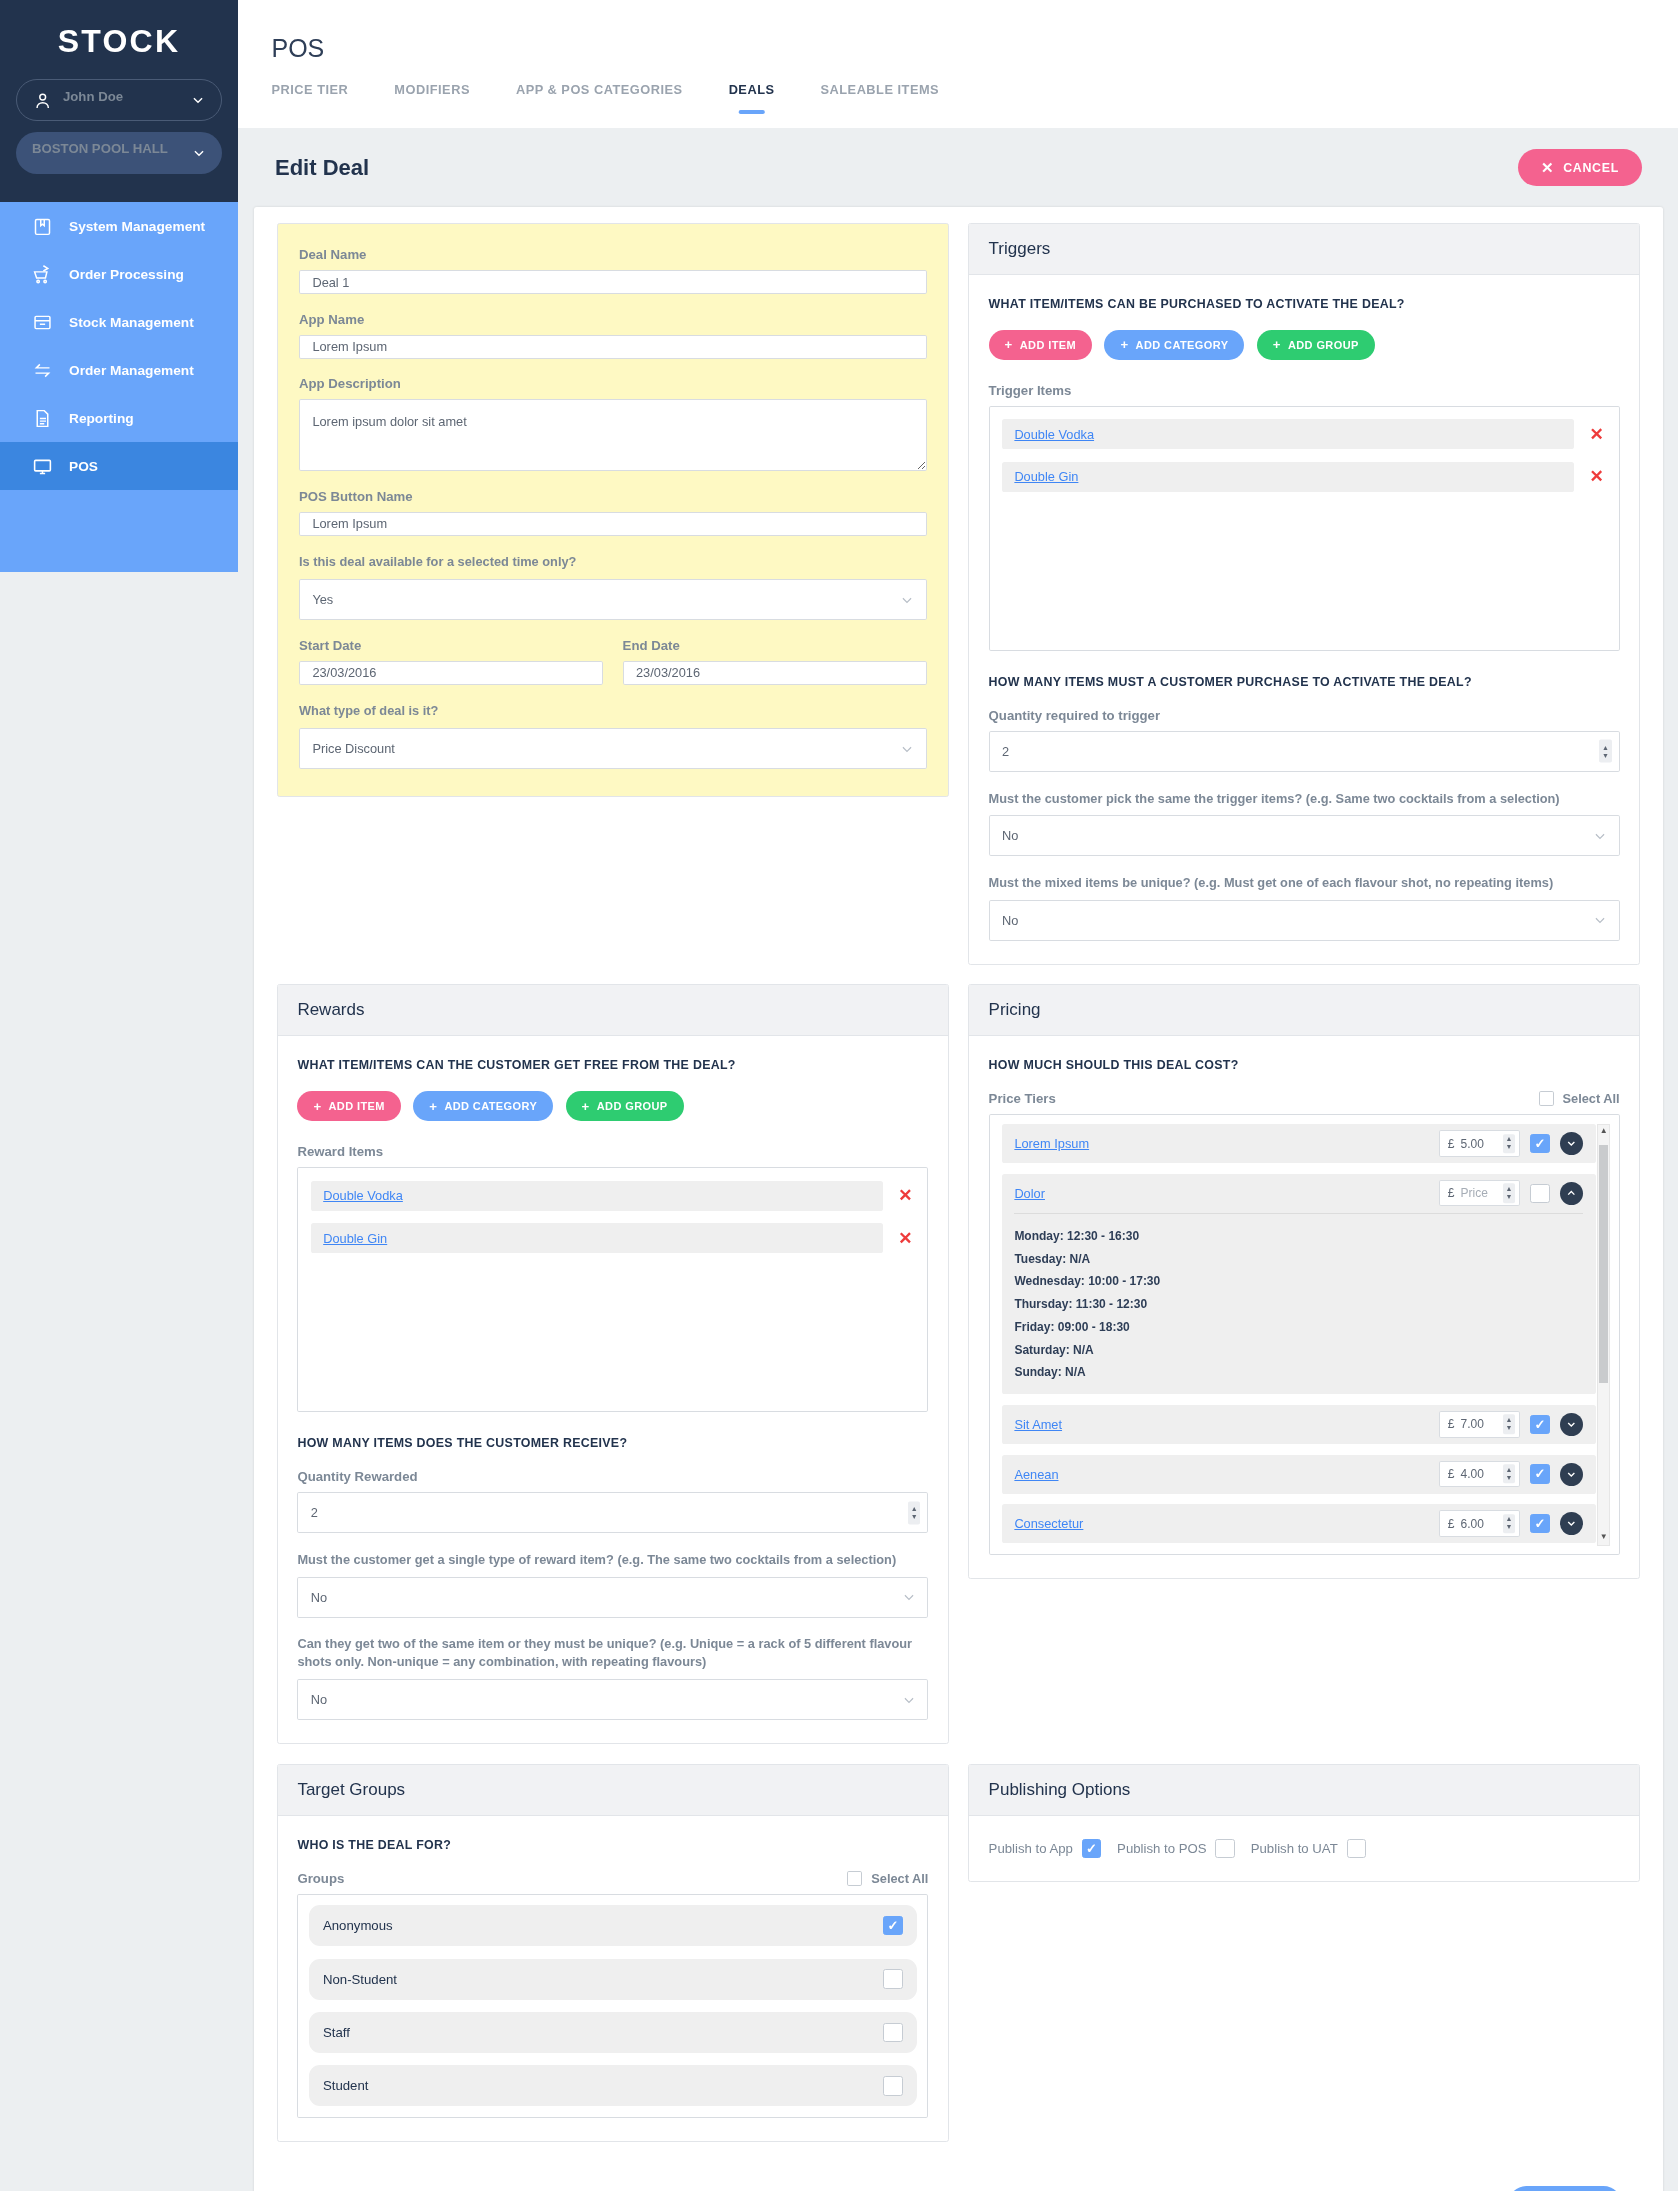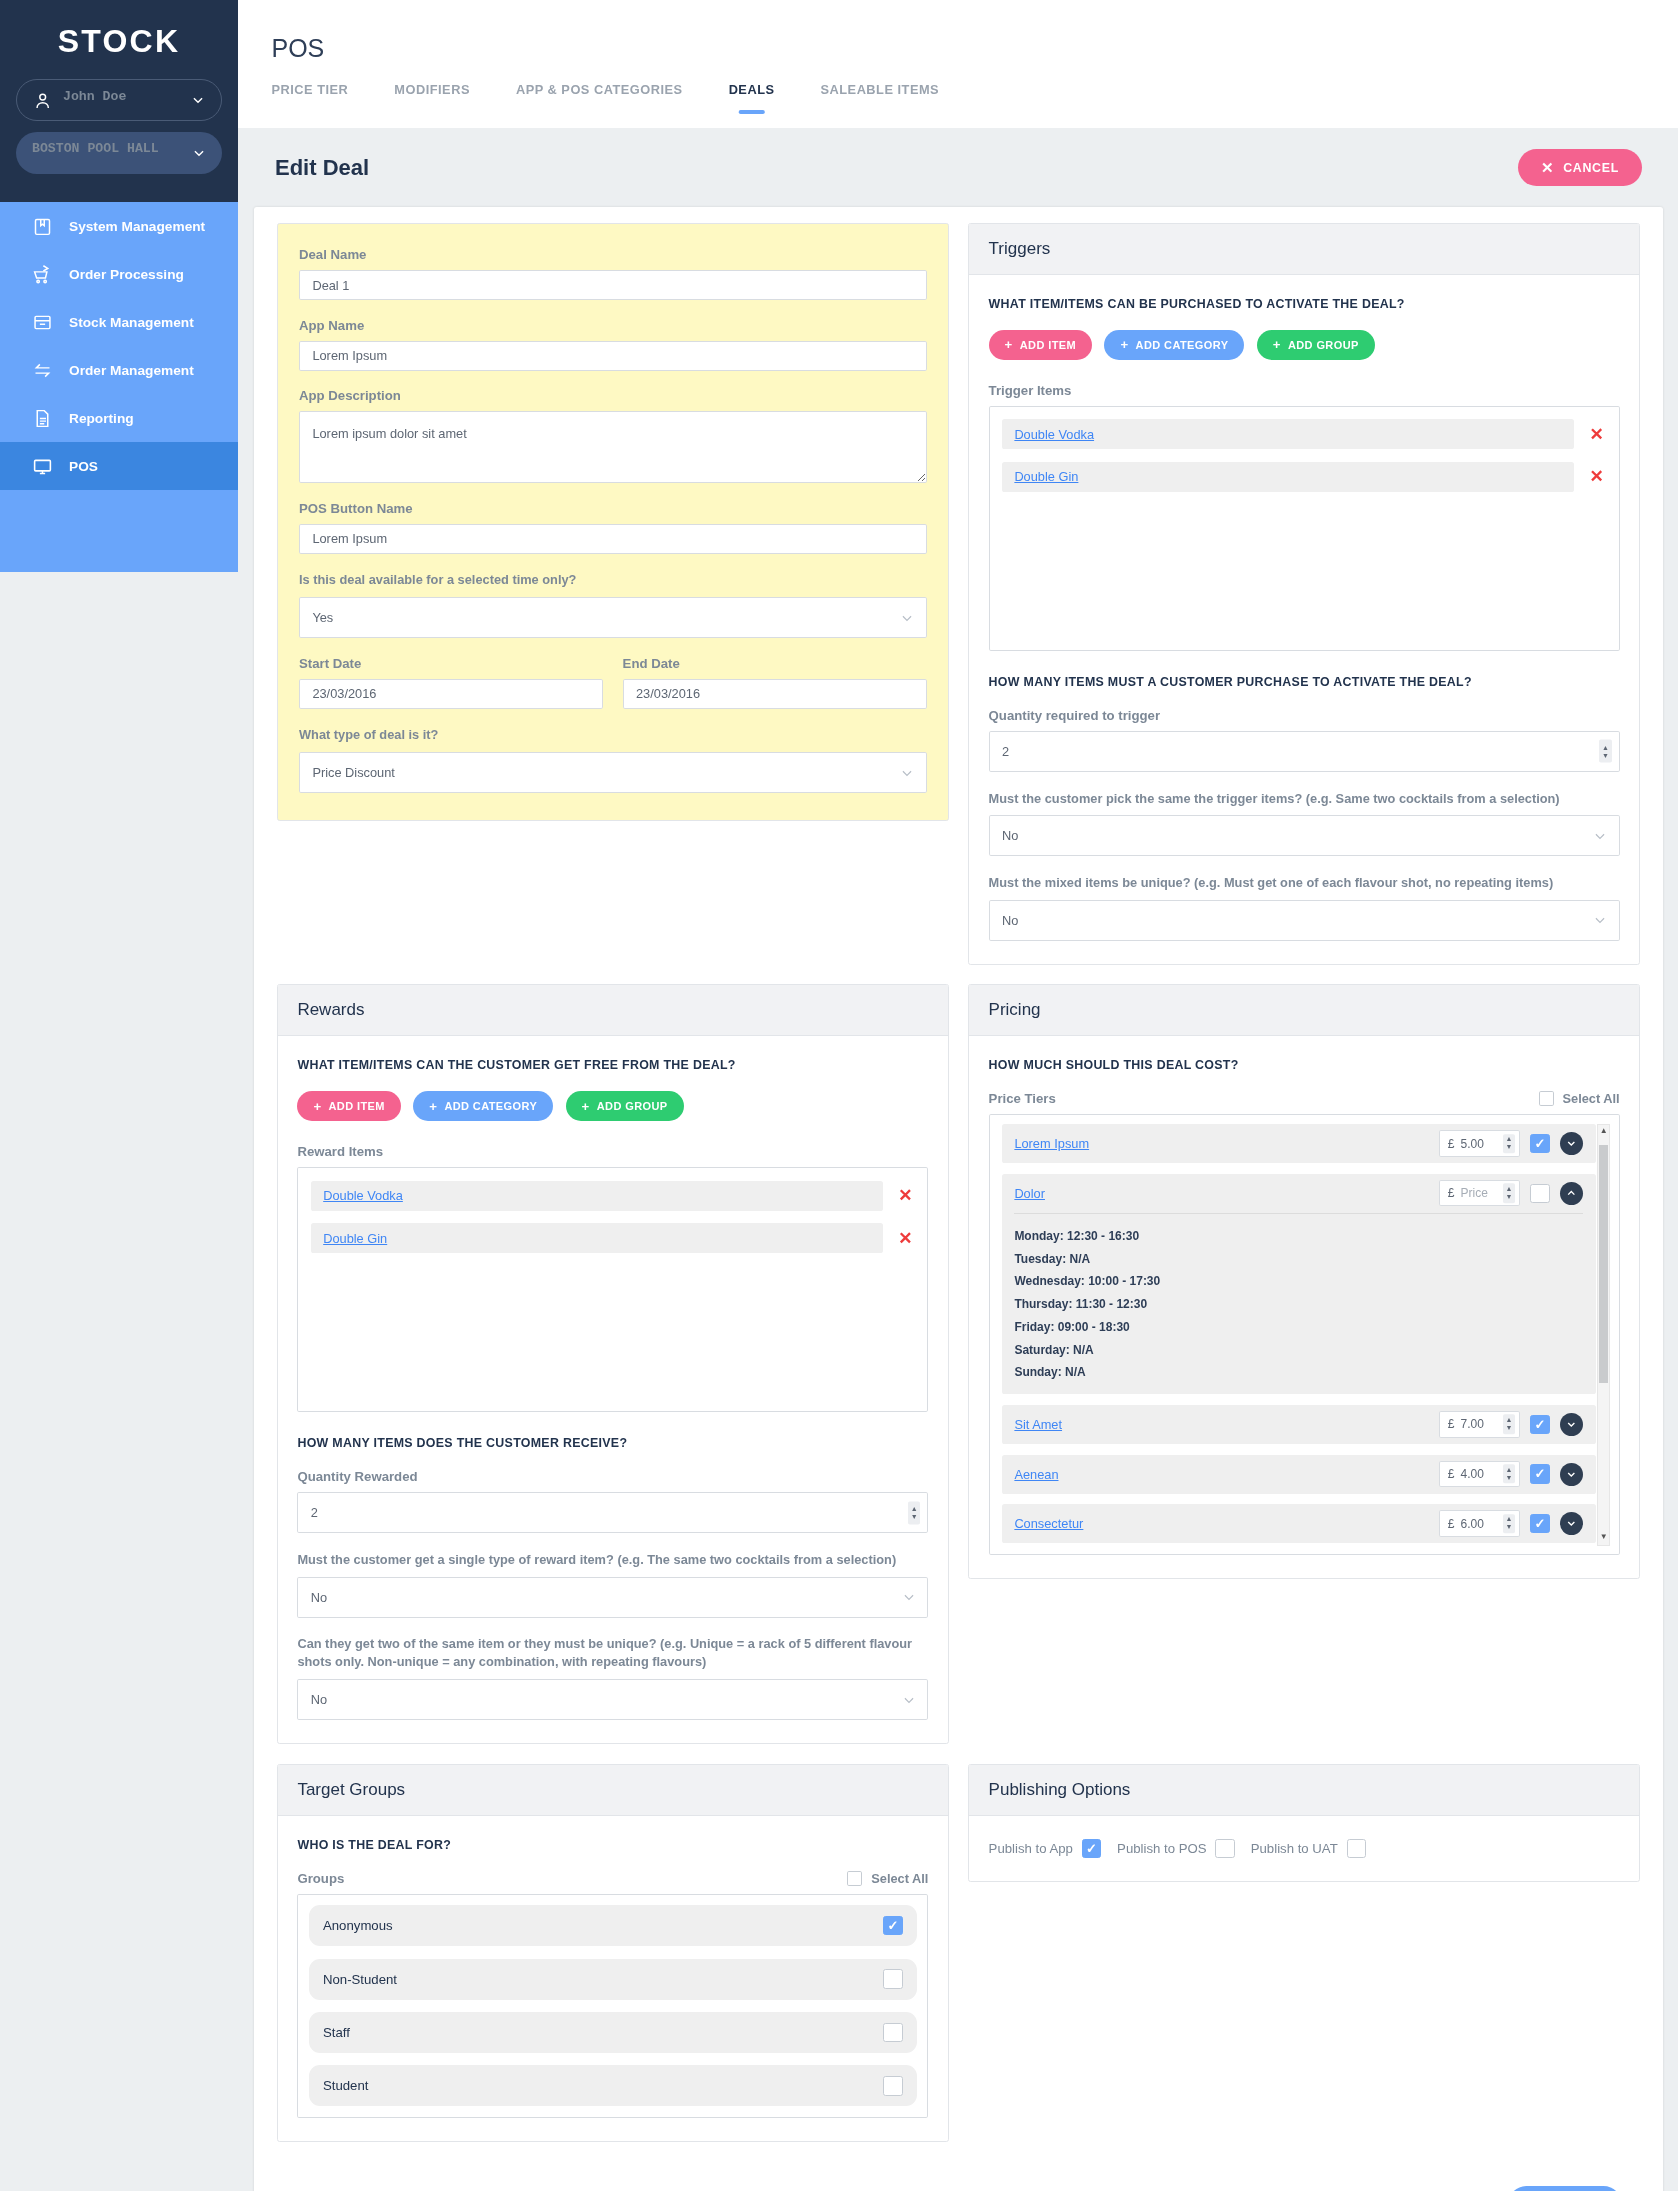--- a/index.html
+++ b/index.html
@@ -21,21 +21,21 @@
     text-align:center; padding:23px 0 19.4px 0;
   }
   .sb-pill {
     margin: 0 16px 8.8px 16px; height:42px; border-radius:21px;
     display:flex; align-items:center; padding: 0 16px;
     color:#fff; font-size:15px; font-weight:bold;
   }
   .sb-pill.user { border:0.9px solid #4a5b76; font-weight:bold; }
   .sb-pill.venue { background:#3c5278; margin-top: 10.6px; }
   .sb-pill .ic { width:19.4px; height:19.4px; margin-right:10.6px; display:block; }
-  .sb-pill .lbl { flex:1;font-family:Liberation Mono, monospace; }
+  .sb-pill .lbl { flex:1; }
   .chev { width:14px; height:14px; flex:0 0 14px; }
   .sb-nav { background:#69a5fa; }
   .sb-item {
     height:48px; display:flex; align-items:center; padding-left:32px;
     color:#fff; font-size:13.7px; font-weight:bold; cursor:pointer;
   }
   .sb-item.active { background:#3b86e0; }
   .sb-item .nic { width:21px; height:21px; margin-right:16px; flex:0 0 21px; }
   .sb-rest { background:#69a5fa; height:82px; }
 
@@ -85,21 +85,21 @@
            padding: 23px 21px 26.5px 21px; margin-bottom:19.4px; }
 
   .q {
     font-size:12.4px; font-weight:bold; color:#22334d; letter-spacing:0.3px;
     text-transform:uppercase; margin-bottom:16px; line-height:1.45;
   }
   .lbl { font-size:13.2px; color:#7c8896; font-weight:bold; margin-bottom:8px; display:block; }
   .lbl-n { font-size:12.8px; color:#7c8896; font-weight:bold; margin:0 0 8px 0; display:block; line-height:1.4; }
 
   .inp {
-    width:100%; height:30px; border:0.9px solid #d8dce1; border-radius:1.8px;
+    width:100%; height:24px; border:0.9px solid #d8dce1; border-radius:1.8px;
     background:#fff; font-family:inherit; font-size:12.8px; color:#5d6673;
     padding: 0 12.4px; margin-bottom:17.6px; display:block;
   }
   .inp::placeholder { color:#9aa3ae; }
   textarea.inp { height:72px; padding:11.5px 12.4px; resize:vertical; line-height:1.5; }
   .sel {
     width:100%; height:41px; border:0.9px solid #d8dce1; border-radius:1.8px;
     background:#fff; font-size:12.8px; color:#5d6673; padding: 0 32px 0 12.4px;
     margin-bottom:17.6px; display:flex; align-items:center; position:relative; cursor:pointer;
   }

